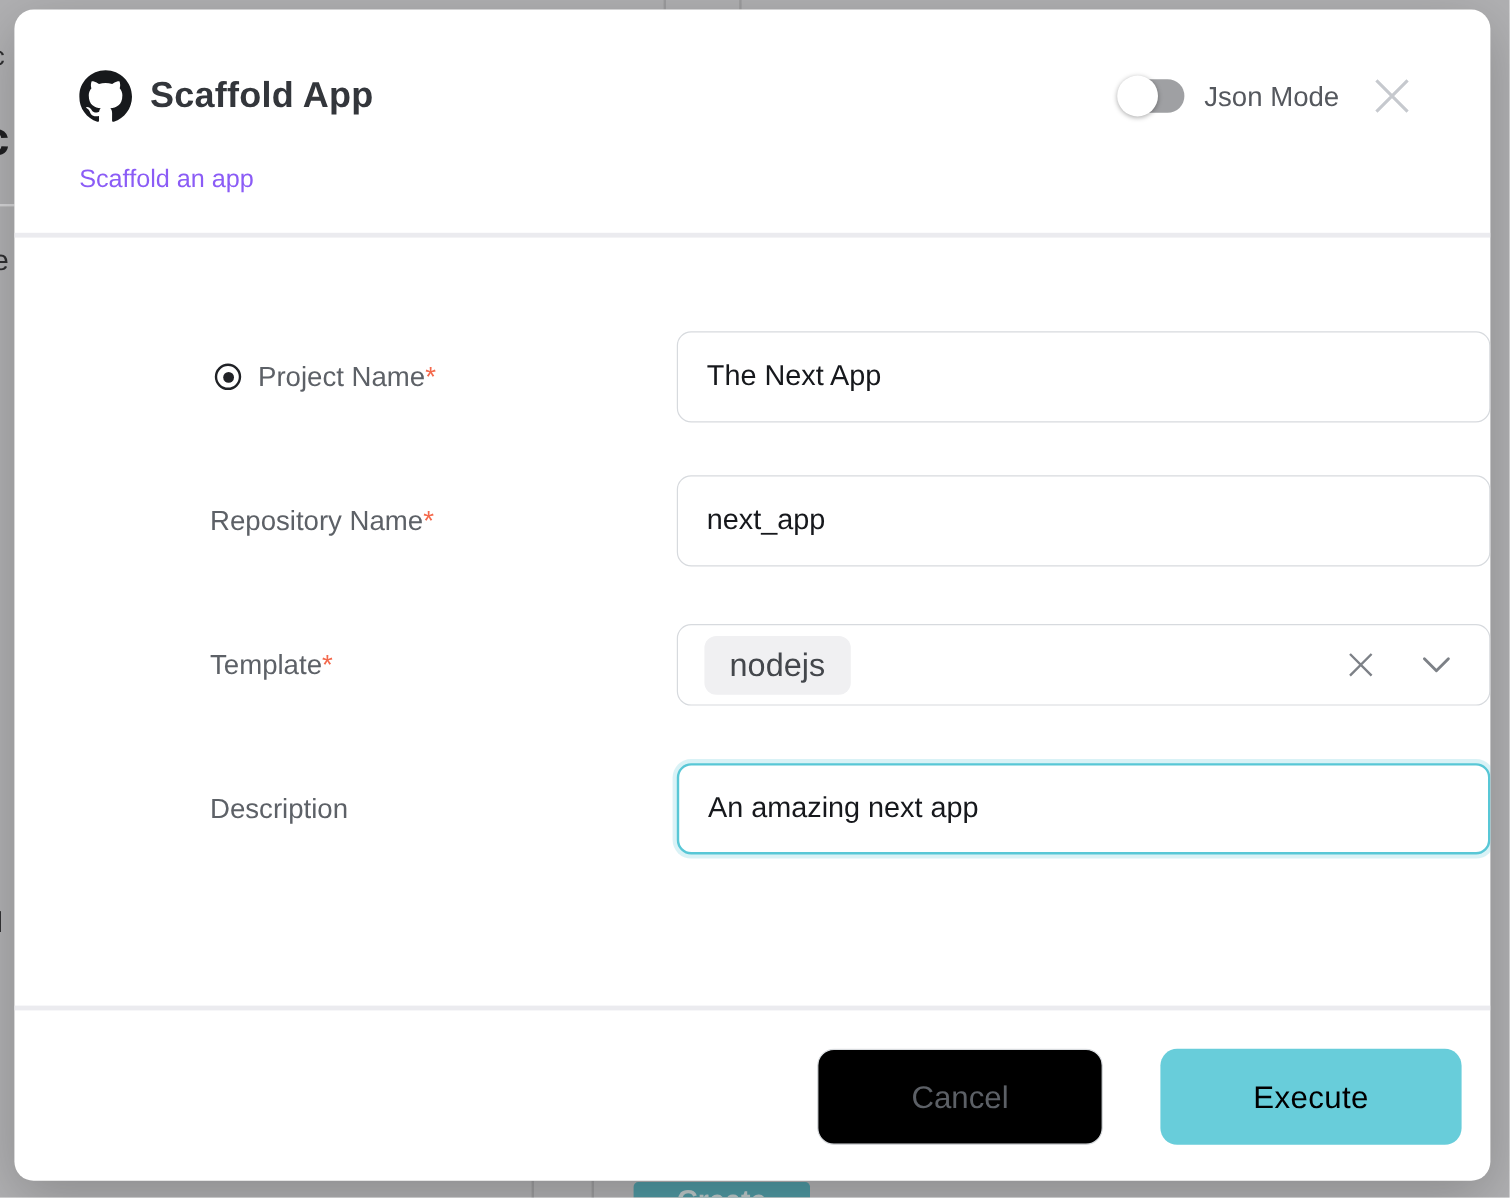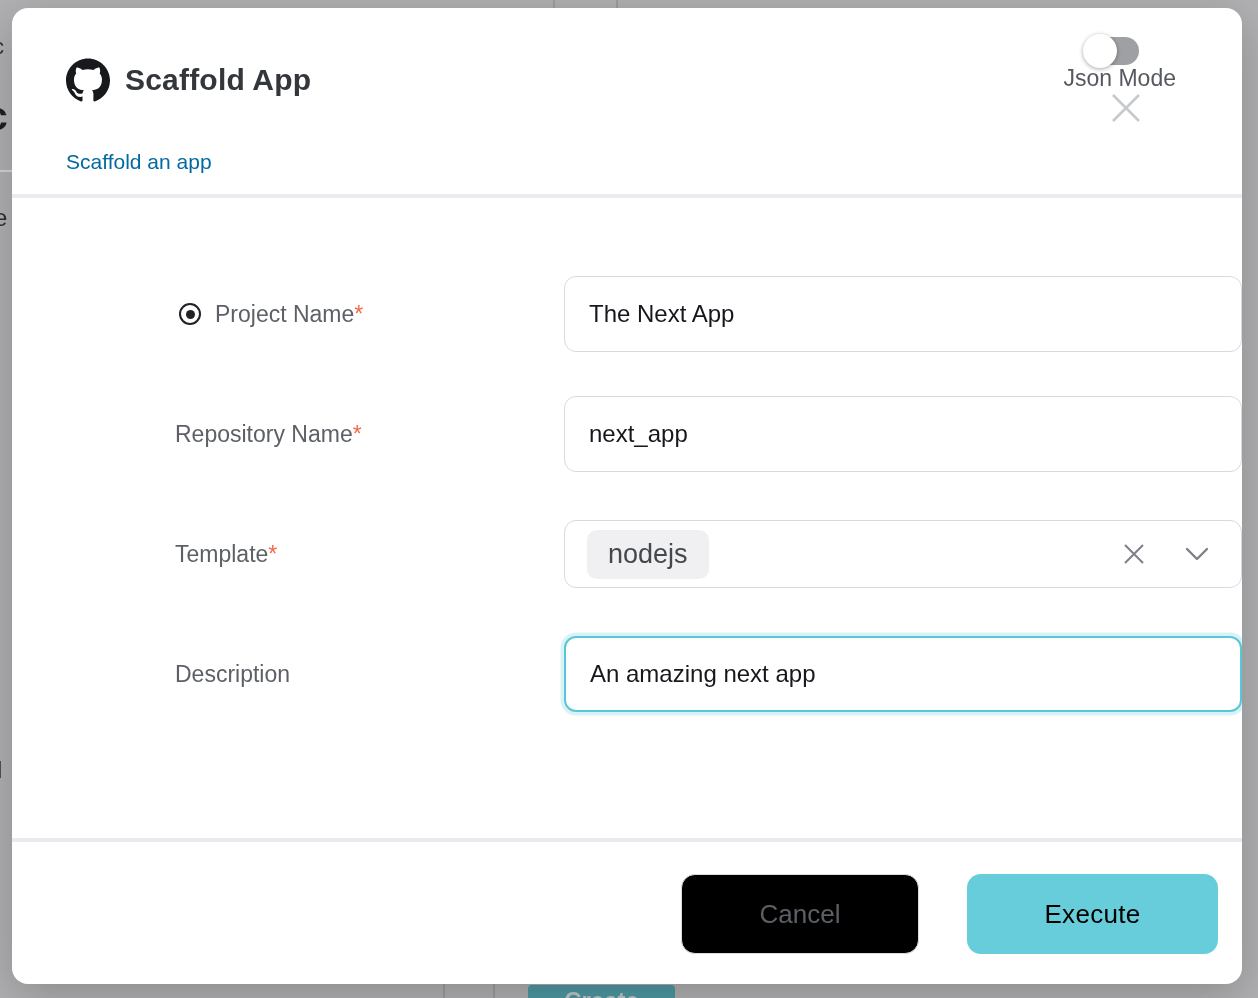--- a/index.html
+++ b/index.html
@@ -30,30 +30,30 @@
   .modal { position:absolute; left:12px; top:8px; width:1230px; height:976px;
            background:#ffffff; border-radius:16px; overflow:hidden;
            box-shadow:0 12px 48px rgba(0,0,0,.22);
            display:flex; flex-direction:column; }
 
   .modal-header { height:186px; padding:50px 66px 0 54px; flex:none; }
   .header-row { display:flex; align-items:center; height:44px; }
   .gh-icon { width:44px; height:44px; flex:none; }
   .modal-title { font-size:30px; font-weight:700; color:#33363b;
                  margin-left:15px; letter-spacing:.2px; }
-  .header-right { margin-left:auto; display:flex; align-items:center;flex-direction:column; }
+  .header-right { margin-left:auto; display:flex; align-items:center; }
   .toggle { width:54px; height:28px; border-radius:14px; background:#9fa0a3;
             position:relative; cursor:pointer; flex:none; }
   .toggle-knob { position:absolute; left:-2px; top:-3px; width:34px; height:34px;
                  border-radius:50%; background:#ffffff;
                  box-shadow:0 1px 4px rgba(0,0,0,.35); }
   .json-label { font-size:23px; color:#55585e; margin-left:16px; }
   .close-btn { margin-left:28px; width:32px; height:32px; cursor:pointer;
                display:flex; align-items:center; justify-content:center; }
-  .modal-subtitle { margin-top:48px; font-size:21px; color:#0369a1; }
+  .modal-subtitle { margin-top:36px; font-size:21px; color:#8b5cf6; }
   .divider { height:4px; background:#ebebef; flex:none; }
 
   
   .modal-body { flex:1; padding:82px 0 0 66px; }
   .form-row { display:flex; align-items:center; height:68px; margin-bottom:52px;justify-content:flex-end; }
   .label-col { width:389px; display:flex; align-items:center; flex:none; }
   .radio { width:22px; height:22px; border:2.5px solid #202226; border-radius:50%;
            margin:0 14px 0 4px; position:relative; flex:none; }
   .radio::after { content:""; position:absolute; left:50%; top:50%; width:9px; height:9px;
                   margin:-4.5px 0 0 -4.5px; border-radius:50%; background:#202226; }

